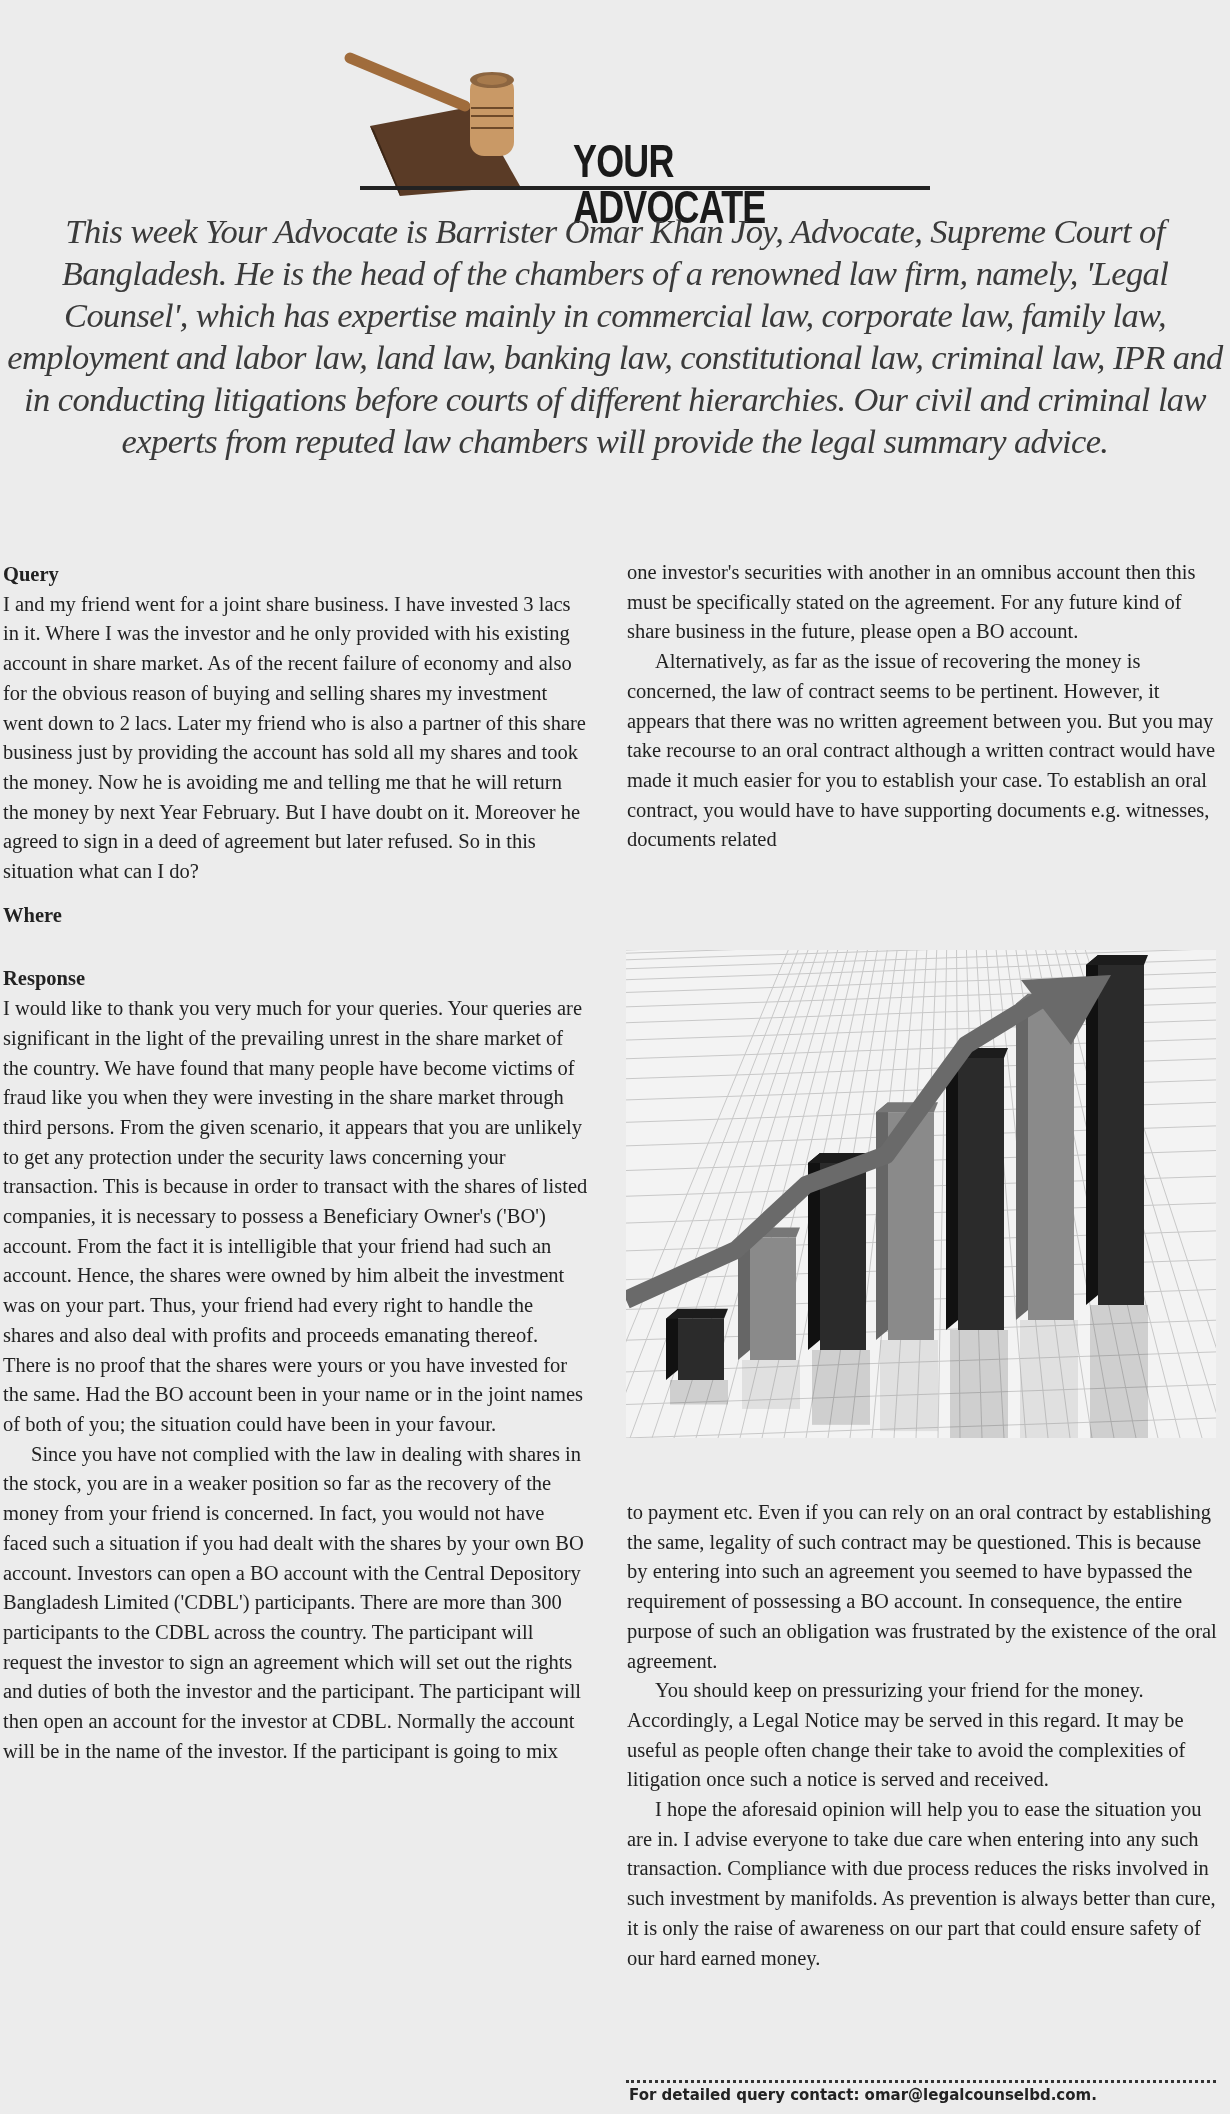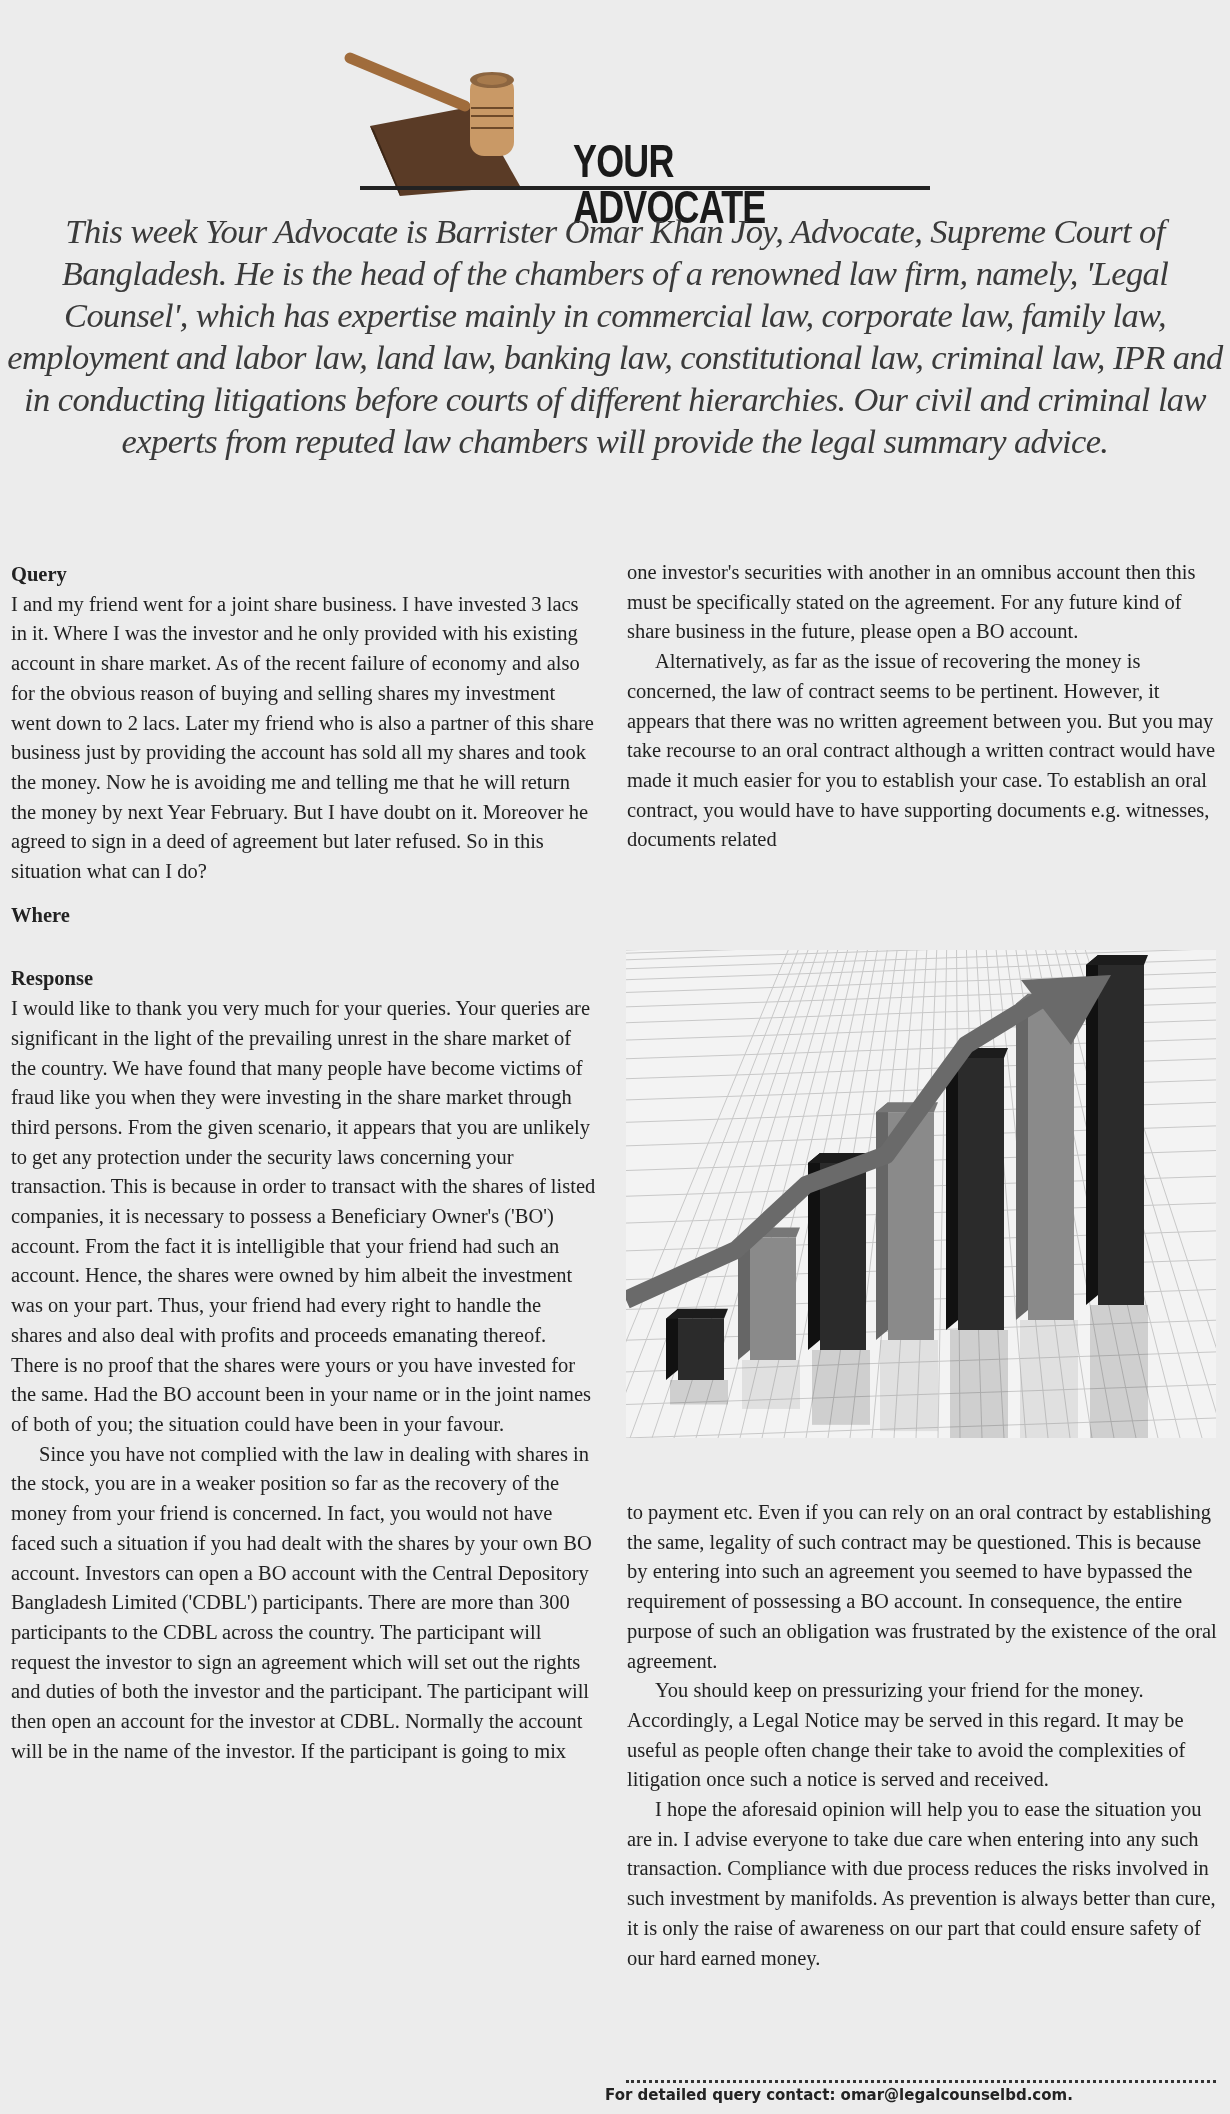--- a/index.html
+++ b/index.html
@@ -21,40 +21,40 @@
   .title-rule { position: absolute; left: 20px; top: 140px; width: 570px; height: 4px; background: #222; }
 
   .intro {
     position: absolute; left: 6px; top: 210px; width: 1218px;
     font-style: italic; font-weight: normal;
     font-size: 34.5px; line-height: 42px; text-align: center;
     color: #3a3a3a; letter-spacing: -0.6px;
   }
 
   .col { position: absolute; font-size: 20.5px; line-height: 29.7px; color: #222; }
-  .col-left { left: 11px; top: 560px; width: 585px; }
+  .col-left { left: 3px; top: 560px; width: 585px; }
   .col-right-top { left: 627px; top: 558px; width: 590px; }
   .col-right-bottom { left: 627px; top: 1498px; width: 590px; }
   .col p { margin: 0; }
   .indent { text-indent: 28px; }
   .heading { font-weight: bold; }
   .name { font-weight: bold; margin-top: 14px !important; }
   .place { font-style: italic; }
   .gap { height: 34px; }
 
   .figure {
     position: absolute; left: 626px; top: 950px; width: 590px; height: 488px;
     background: #f3f3f3; overflow: hidden;
   }
   .footer-rule {
     position: absolute; left: 626px; top: 2080px; width: 590px; height: 0;
     border-top: 3px dotted #333;
   }
   .footer {
-    position: absolute; left: 605px; top: 2086px;
+    position: absolute; left: 629px; top: 2086px;
     font-family: "DejaVu Sans", "Liberation Sans", sans-serif;
     font-weight: bold; font-size: 15px; color: #222;
   }
 </style>
 </head>
 <body>
 
 <div class="header">
   <svg class="gavel" viewBox="0 0 220 150">
     <polygon points="30,80 135,60 180,140 60,150" fill="#5a3b26"></polygon>

